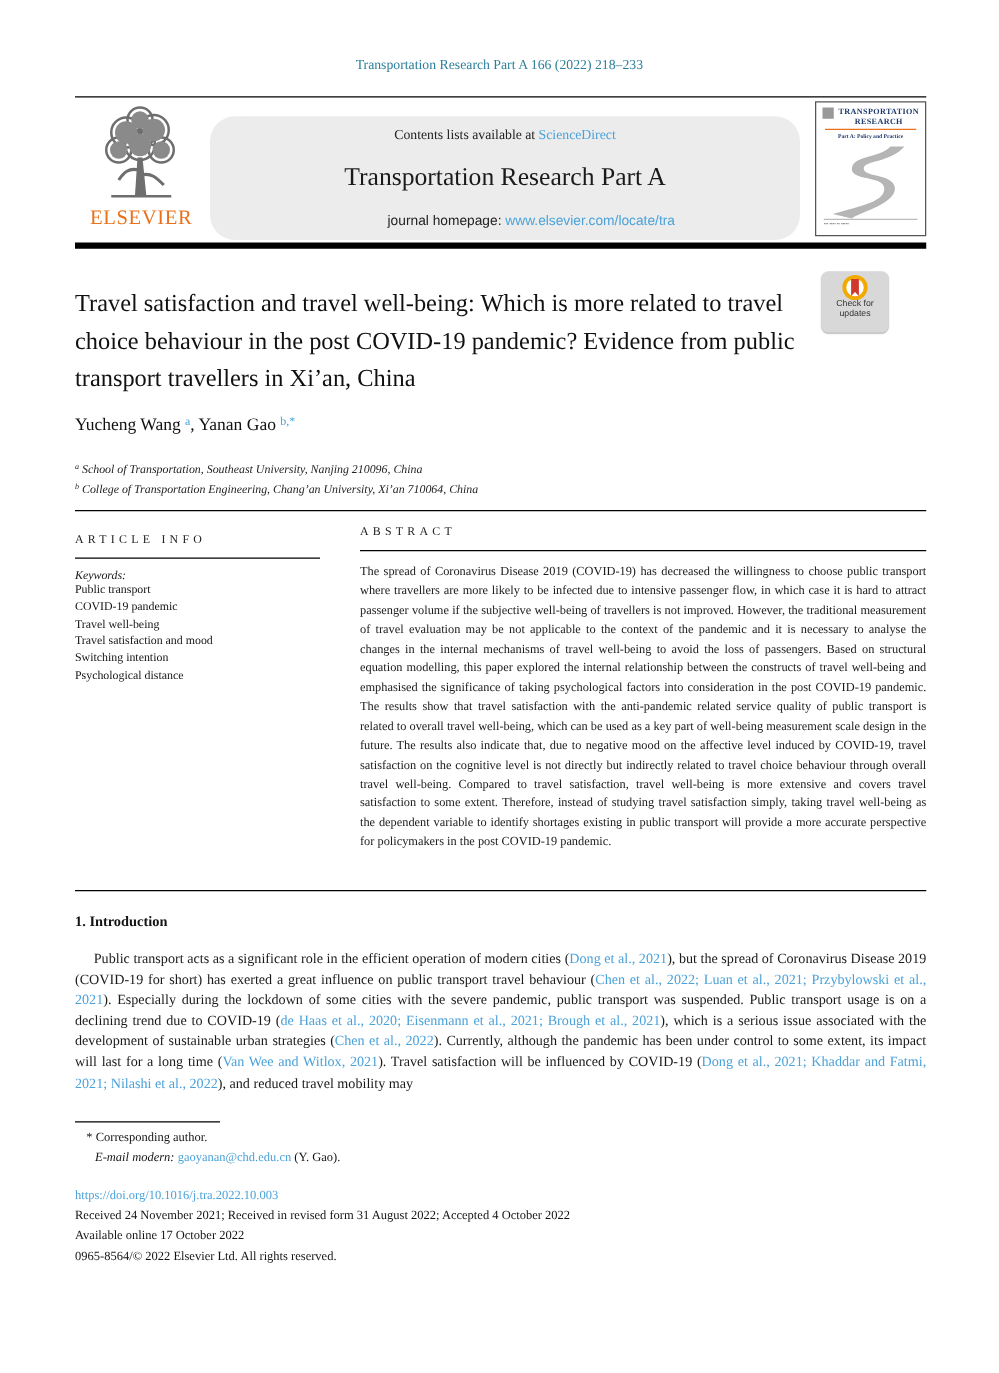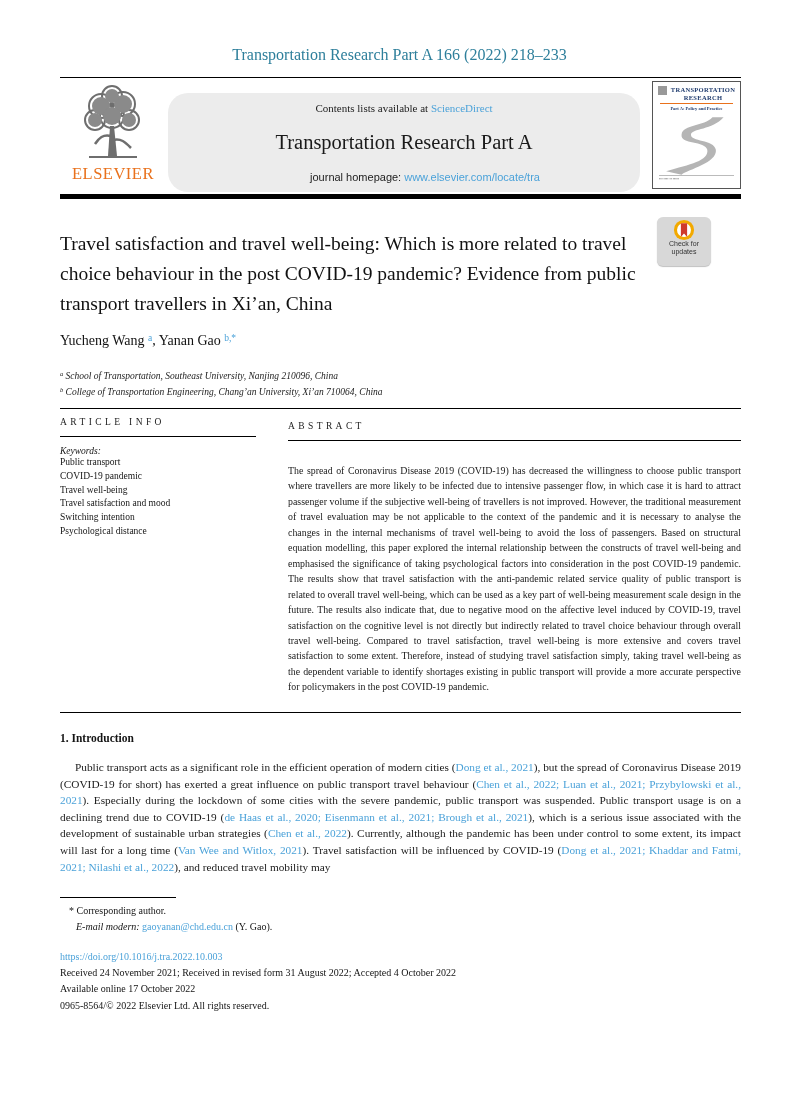--- a/index.html
+++ b/index.html
@@ -7,21 +7,21 @@
   body {
     width:799px; height:1098px; position:relative; overflow:hidden;
     font-family:"Liberation Serif","DejaVu Serif",serif; color:#141414;
   }
   .link { color:#4ba2d9; }
   .sup { font-size:0.68em; position:relative; top:-0.45em; }
   .italic { font-style:italic; }
 
   
   .citation { position:absolute; top:46px; left:0; width:100%; text-align:center;
-    font-size:16px; color:#2e7f9b; }
+    font-size:11px; color:#2e7f9b; }
 
   
   .banner { position:absolute; top:77px; left:60px; width:681px; height:117px;
     border-top:1.5px solid #000; }
   .logo-box { position:absolute; left:0; top:6px; width:106px; height:108px;
     text-align:center; }
   .elsevier-word { font-size:16.5px; color:#e9711c; letter-spacing:0.5px; margin-top:-2px; }
   .center-box { position:absolute; left:108px; top:15px; width:472px; height:99px;
     background:#ececec; display:flex; flex-direction:column; justify-content:space-between;
     text-align:center; padding:9px 0 9px 0;border-radius:20px; }
@@ -48,27 +48,27 @@
     color:#333; margin-top:-1px; }
 
   
   .authors { position:absolute; top:333px; left:60px; font-size:14px; color:#111; }
   .affiliations { position:absolute; top:369px; left:60px; font-size:9.5px;
     font-style:italic; line-height:15.5px; color:#222; }
   .affiliations .sup { font-style:italic; }
 
   
   .info-rule-top { position:absolute; top:408px; left:60px; width:681px; border-top:1px solid #000; }
-  .info-left { position:absolute; top:417px; left:60px; width:196px; }
+  .info-left { position:absolute; top:427px; left:60px; width:196px; }
   .info-right { position:absolute; top:421px; left:288px; width:453px; }
   .sec-header { font-size:9.5px; letter-spacing:3.4px; color:#222; }
   .sec-header-rule { border-top:1px solid #000; margin-top:9px; }
   .keywords-label { font-style:italic; font-size:9.5px; margin-top:9px; }
   .keywords-list { font-size:9.5px; line-height:13.8px; }
-  .abstract-text { margin-top:22px; font-size:9.9px; line-height:15.45px; text-align:justify; color:#1a1a1a; }
+  .abstract-text { margin-top:9px; font-size:9.9px; line-height:15.45px; text-align:justify; color:#1a1a1a; }
   .info-rule-bottom { position:absolute; top:712px; left:60px; width:681px; border-top:1px solid #000; }
 
   
   .intro-heading { position:absolute; top:732px; left:60px; font-size:11.5px; font-weight:bold; }
   .intro-para { position:absolute; top:759px; left:60px; width:681px;
     font-size:11.3px; line-height:16.6px; text-align:justify; text-indent:15px; color:#1a1a1a; }
 
   
   .footnote { position:absolute; top:897px; left:60px; width:500px; font-size:10px; line-height:16px; }
   .footnote-rule { width:116px; border-top:1px solid #000; margin-bottom:5px; }

